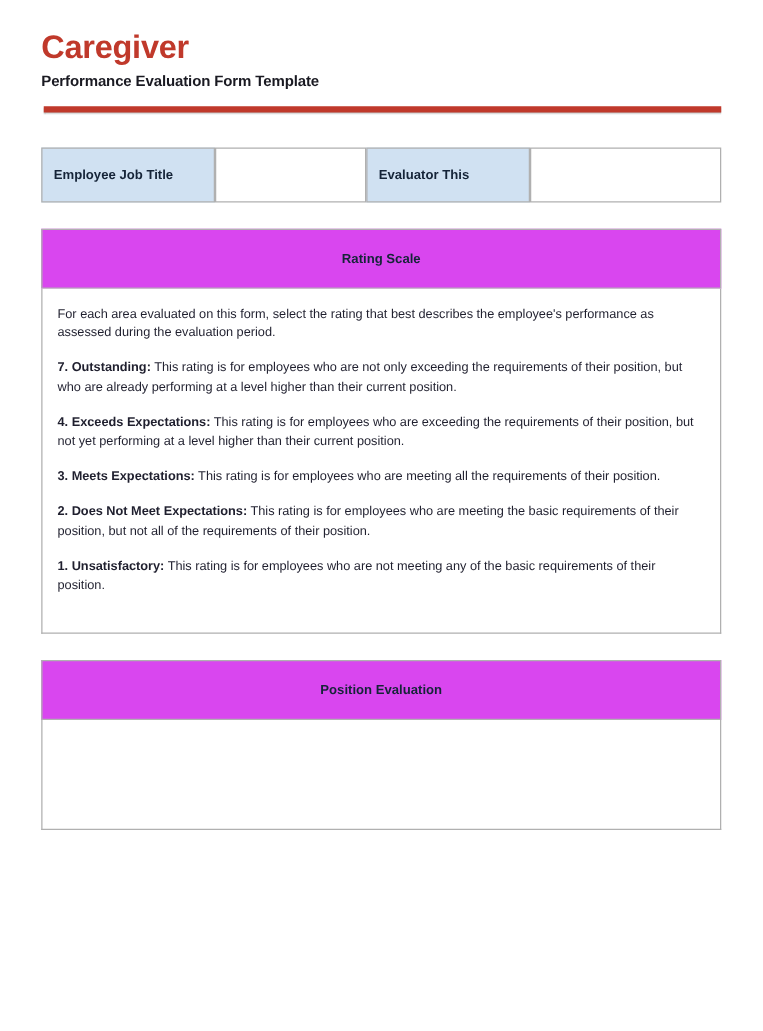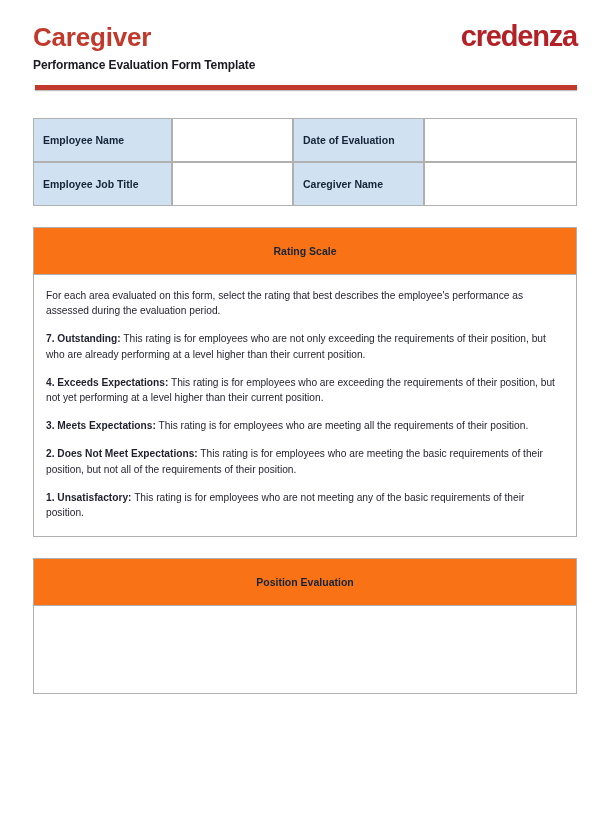--- a/index.html
+++ b/index.html
@@ -99,42 +99,42 @@
   .col-l1 { width: 25.5%; }
   .col-f1 { width: 22.3%; }
   .col-l2 { width: 24.0%; }
   .col-f2 { width: 28.2%; }
 
   
   .section {
     margin-top: 21px;
   }
   .section-header {
-    background: #f97316;
+    background: #d946ef;
     border: 1px solid #b0b0b0;
     height: 48px;
     display: flex;
     align-items: center;
     justify-content: center;
     box-sizing: border-box;
   }
   .section-header-text {
     font-size: 10.5px;
     font-weight: bold;
     color: #152438;
   }
   .section-body {
     border: 1px solid #b0b0b0;
     border-top: none;
     background: #ffffff;
     box-sizing: border-box;
     padding: 13px 12px 12px 12px;
   }
   .section-body.rating {
-    padding-bottom: 4px;
+    padding-bottom: 18px;
   }
   .section-body.blank {
     height: 88px;
     padding: 0;
   }
 
   .para {
     font-size: 10.2px;
     line-height: 15.2px;
     margin: 0 0 13px 0;
@@ -148,42 +148,35 @@
 </head>
 <body>
 
 <div class="page">
 
   <div class="header">
     <div class="title-block">
       <div class="doc-title">Caregiver</div>
       <div class="doc-subtitle">Performance Evaluation Form Template</div>
     </div>
-    <div class="brand-logo">credenza</div>
     <div class="rule"></div>
   </div>
 
   <table class="info-table">
     <colgroup>
       <col class="col-l1">
         <col class="col-f1">
         <col class="col-l2">
         <col class="col-f2">
     </colgroup>
     <tbody>
       <tr>
-        <td class="label">Employee Name</td>
-        <td class="field"></td>
-        <td class="label">Date of Evaluation</td>
-        <td class="field"></td>
-      </tr>
-      <tr>
         <td class="label">Employee Job Title</td>
         <td class="field"></td>
-        <td class="label">Caregiver Name</td>
+        <td class="label">Evaluator This</td>
         <td class="field"></td>
       </tr>
     </tbody>
   </table>
 
   <div class="section">
     <div class="section-header">
       <span class="section-header-text">Rating Scale</span>
     </div>
     <div class="section-body rating">

